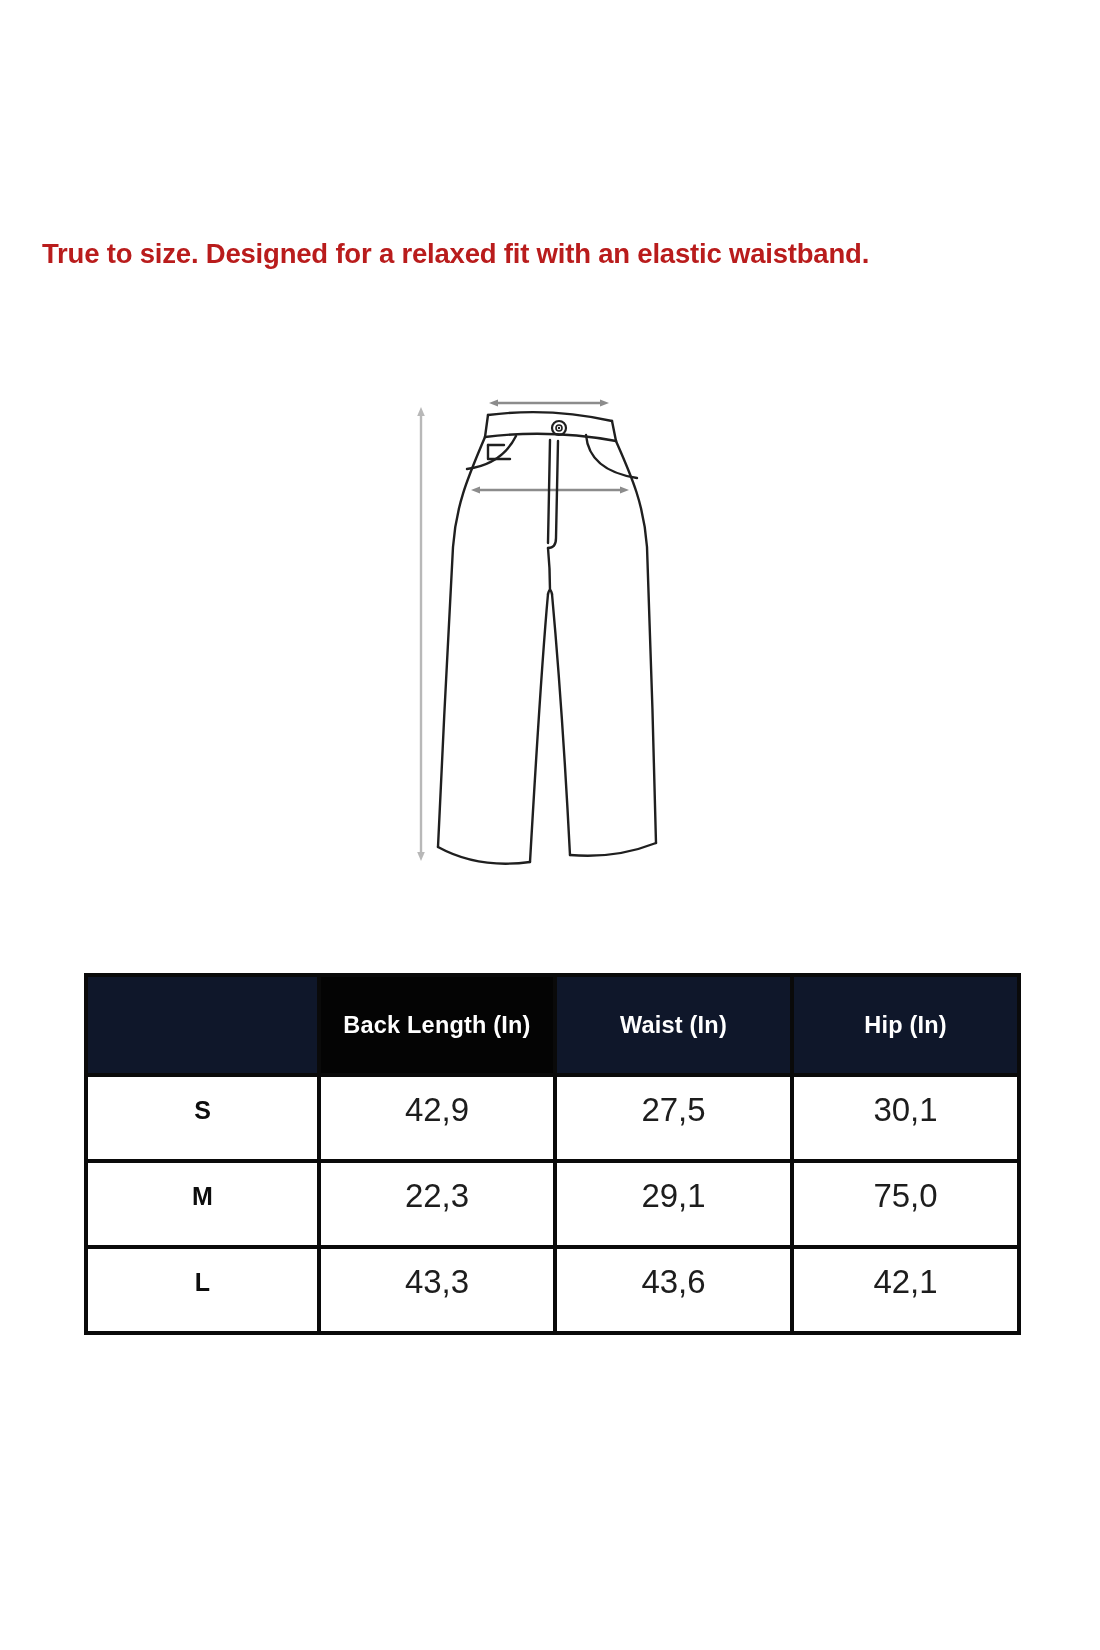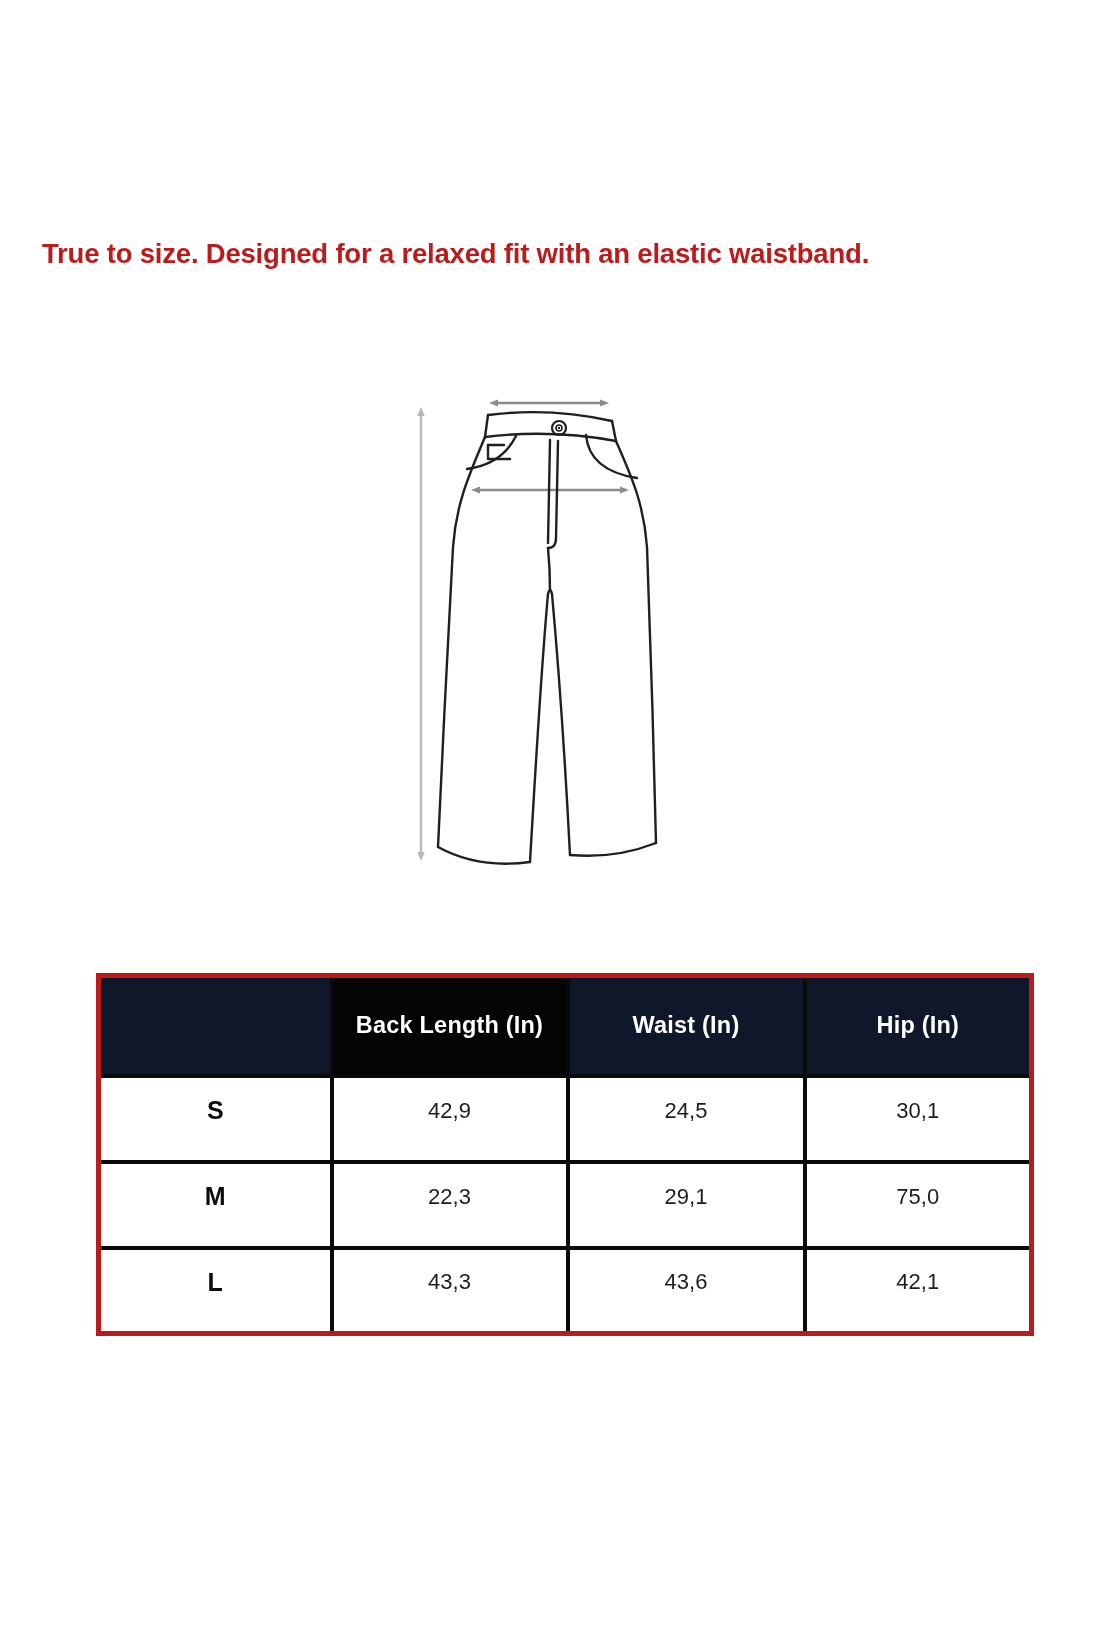--- a/index.html
+++ b/index.html
@@ -27,25 +27,25 @@
   .diagram {
     position: absolute;
     left: 390px; top: 378px;
     width: 280px; height: 500px;
   }
   .diagram svg { display: block; width: 100%; height: 100%; }
 
   
   table.size-table {
     position: absolute;
-    left: 96px; top: 973px;
+    left: 84px; top: 973px;
     width: 933px;
     border-collapse: collapse;
     table-layout: fixed;
-    border: 5px solid #b91c1c;
+    border: 3px solid #b91c1c;
   }
   table.size-table th, table.size-table td {
     border: 4px solid #0a0a0a;
     text-align: center;
     vertical-align: middle;
   }
   table.size-table thead th {
     height: 100px;
     background: #0f172a;
     color: #ffffff;
@@ -58,21 +58,21 @@
   table.size-table tbody th {
     background: #ffffff;
     color: #0d0d0d;
     font-size: 25px;
     font-weight: bold;
     padding-bottom: 16px;
   }
   table.size-table tbody td {
     background: #ffffff;
     color: #1d1d1d;
-    font-size: 22px;
+    font-size: 33px;
     font-weight: normal;
     padding-bottom: 16px;
   }
 </style>
 </head>
 <body>
 
 <div class="headline">True to size. Designed for a relaxed fit with an elastic waistband.</div>
 
 <div class="diagram">
@@ -144,21 +144,21 @@
       <th></th>
       <th class="hl">Back Length (In)</th>
       <th>Waist (In)</th>
       <th>Hip (In)</th>
     </tr>
   </thead>
   <tbody>
     <tr>
       <th>S</th>
       <td>42,9</td>
-      <td>24,5</td>
+      <td>27,5</td>
       <td>30,1</td>
     </tr>
     <tr>
       <th>M</th>
       <td>22,3</td>
       <td>29,1</td>
       <td>75,0</td>
     </tr>
     <tr>
       <th>L</th>

